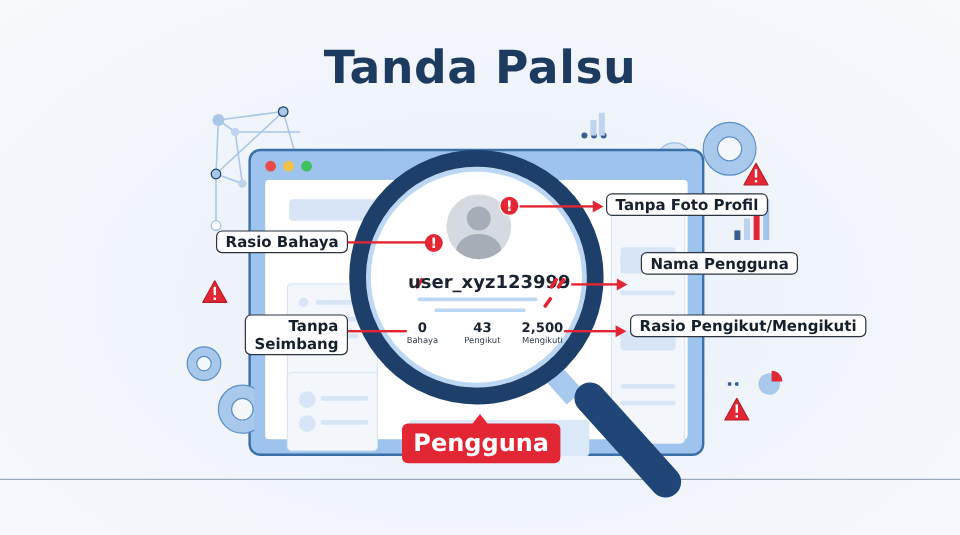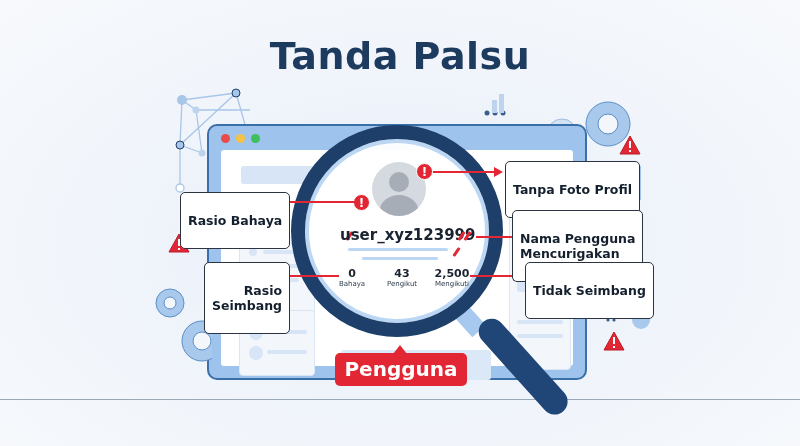--- a/index.html
+++ b/index.html
@@ -53,21 +53,21 @@
     position: absolute; left: 340px; top: 226px; width: 120px; text-align: center;
     font-size: 15px; font-weight: bold; color: #1a2330;
   }
   .stat { position: absolute; text-align: center; width: 52px; }
   .stat .n { font-size: 11px; font-weight: bold; color: #1a2330; }
   .stat .l { font-size: 7px; color: #2d3a4a; }
   .slash { position: absolute; background: #e32634; width: 3px; height: 10px; transform: rotate(35deg); border-radius: 1px; }
 
   .label {
     position: absolute; background: #fff; border: 1.5px solid #2b3440; border-radius: 5px;
-    font-weight: bold; font-size: 12.5px; color: #15202e; padding: 20px 7px; line-height: 15px;
+    font-weight: bold; font-size: 12.5px; color: #15202e; padding: 1px 7px; line-height: 15px;
     white-space: nowrap;
   }
   .arrow-line { position: absolute; height: 2px; background: #e32634; }
   .arrowhead-r { position: absolute; width: 0; height: 0; border-top: 5px solid transparent; border-bottom: 5px solid transparent; border-left: 9px solid #e32634; }
   .arrowhead-l { position: absolute; width: 0; height: 0; border-top: 5px solid transparent; border-bottom: 5px solid transparent; border-right: 9px solid #e32634; }
   .alert-dot {
     position: absolute; width: 17px; height: 17px; border-radius: 50%; background: #e32634;
     color: #fff; font-weight: bold; font-size: 12px; text-align: center; line-height: 17px;
     border: 1.5px solid #fff;
   }
@@ -229,27 +229,26 @@
 <div class="arrow-line" style="left:476px;top:236px;width:40px"></div>
 <div class="arrowhead-r" style="left:514px;top:232px"></div>
 
 <div class="arrow-line" style="left:287px;top:275px;width:52px"></div>
 <div class="arrowhead-l" style="left:280px;top:271px"></div>
 
 <div class="arrow-line" style="left:470px;top:275px;width:44px"></div>
 <div class="arrowhead-r" style="left:513px;top:271px"></div>
 
 <div class="label" style="left:505px;top:161px">Tanpa Foto Profil</div>
-<div class="label" style="left:512px;top:210px">
+<div class="label" style="left:534px;top:210px">
   <div>Nama Pengguna</div>
-  <div>Mencurigakan</div>
 </div>
 <div class="label" style="left:525px;top:262px">
-  <div>Tidak Seimbang</div>
+  <div>Rasio Pengikut/Mengikuti</div>
 </div>
 <div class="label" style="left:180px;top:192px">Rasio Bahaya</div>
 <div class="label" style="left:204px;top:262px;text-align:right">
-  <div>Rasio</div>
+  <div>Tanpa</div>
   <div>Seimbang</div>
 </div>
 
 <div class="waspada-tip"></div>
 <div class="waspada">Pengguna</div>
 
 </body></html>

